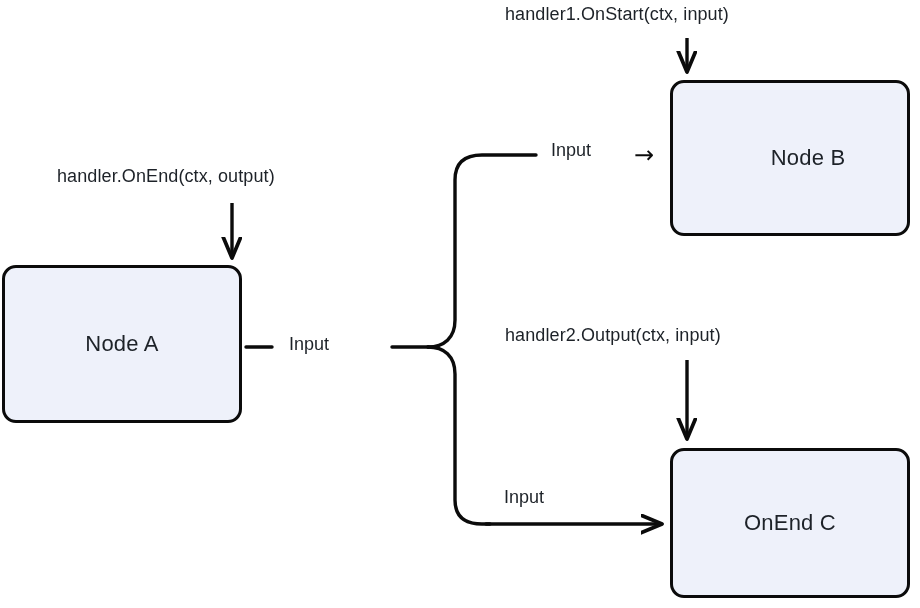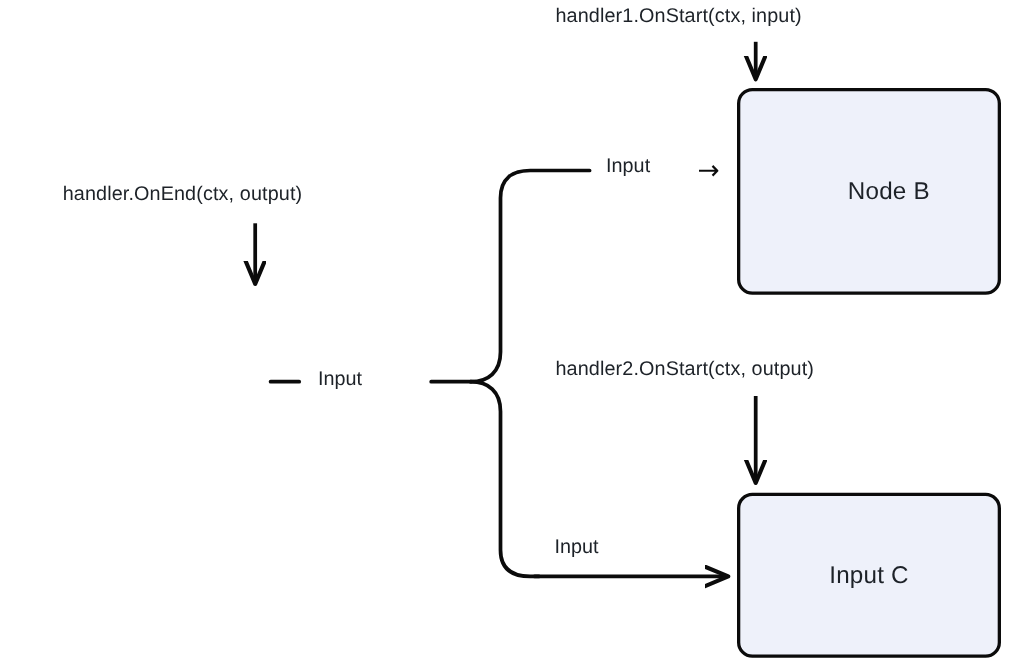--- a/index.html
+++ b/index.html
@@ -60,21 +60,21 @@
   }
   .arrow-glyph {
     position: absolute;
     font-family: "DejaVu Sans", sans-serif;
     font-size: 24px;
     color: #0b0b0b;
     line-height: 1;
   }
   
   #node-a { left: 2px;   top: 265px; width: 240px; height: 158px; }
-  #node-b { left: 670px; top: 80px;  width: 240px; height: 188px; padding-left: 36px; }
+  #node-b { left: 670px; top: 80px;  width: 240px; height: 156px; padding-left: 36px; }
   #node-c { left: 670px; top: 448px; width: 240px; height: 150px; }
 
   #ann-onend    { left: 57px;  top: 166px; }
   #ann-onstart1 { left: 505px; top: 4px;  }
   #ann-onstart2 { left: 505px; top: 325px; }
 
   #label-output { left: 283px; top: 334px; }
   #label-input-b { left: 545px; top: 140px; }
   #label-input-c { left: 498px; top: 487px; }
 </style>
@@ -109,34 +109,37 @@
     <g stroke="#0b0b0b" stroke-width="3.4" fill="none" stroke-linecap="butt" stroke-linejoin="round">
 
       <path d="M 232,203 L 232,256" marker-end="url(#arrowheadDown)"></path>
 
       <path d="M 687,38 L 687,70" marker-end="url(#arrowheadDown)"></path>
 
       <path d="M 687,360 L 687,437" marker-end="url(#arrowheadDown)"></path>
     </g>
   </svg>
 
+  <div class="node-box" id="node-a">
+    <span class="node-label">Node A</span>
+  </div>
 
   <div class="node-box" id="node-b">
     <span class="node-label">Node B</span>
   </div>
 
   <div class="node-box" id="node-c">
-    <span class="node-label">Input C</span>
+    <span class="node-label">OnEnd C</span>
   </div>
 
   <div class="annotation" id="ann-onend">handler.OnEnd(ctx, output)</div>
 
   <div class="annotation" id="ann-onstart1">handler1.OnStart(ctx, input)</div>
 
-  <div class="annotation" id="ann-onstart2">handler2.OnStart(ctx, output)</div>
+  <div class="annotation" id="ann-onstart2">handler2.Output(ctx, input)</div>
 
   <div class="edge-label" id="label-output">Input</div>
 
   <div class="edge-label" id="label-input-b">Input</div>
 
   <div class="edge-label" id="label-input-c">Input</div>
 
   <div class="arrow-glyph" style="left: 634px; top: 143px;">→</div>
 
 </div>

